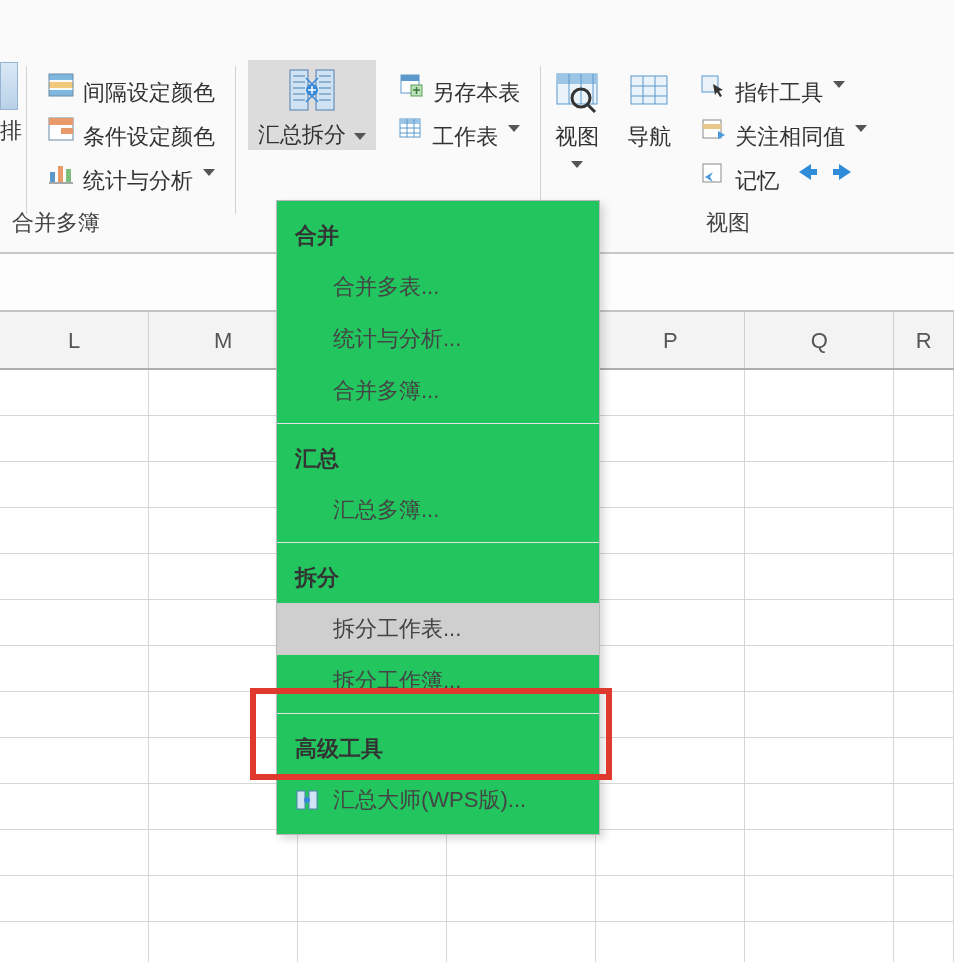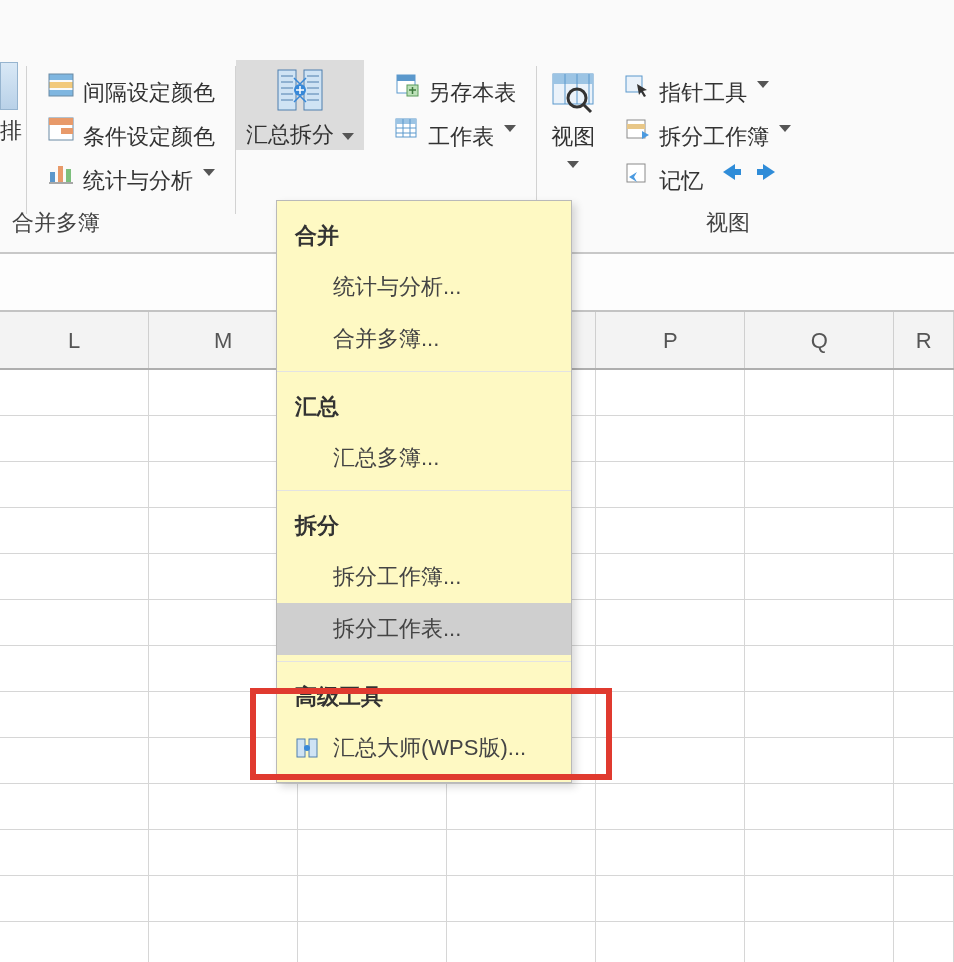--- a/index.html
+++ b/index.html
@@ -125,22 +125,22 @@
   .cell {
     border-right:1px solid #d6d6d6;
     height:100%;
   }
 
   
   .menu {
     position:absolute;
     left:276px;
     top:200px;
-    width:296px;
-    background:#fef9c3;
+    width:324px;
+    background:#22c55e;
     border:1px solid #b9b9b9;
     box-shadow:4px 4px 8px rgba(0,0,0,.15);
     padding-bottom:8px;
     z-index:20;
   }
   .menu-section-header {
     font-weight:bold;
     padding:20px 18px 10px 18px;
     color:#333;
   }
@@ -209,21 +209,21 @@
           <rect x="19" y="11" width="5" height="13" fill="#7cbf7c"></rect>
           <line x1="2" y1="25" x2="26" y2="25" stroke="#555"></line>
         </svg>
         <span class="txt">统计与分析</span>
         <span class="chev"></span>
       </div>
     </div>
 
     <div class="sep"></div>
 
-    <div class="big-btn selected" style="margin-top:-2px;">
+    <div class="big-btn selected" style="margin-top:-2px;margin-left:12px;">
       <svg class="big-icon" width="52" height="52">
         <rect x="4" y="6" width="18" height="40" fill="#cfe3f4" stroke="#4f7fad"></rect>
         <rect x="30" y="6" width="18" height="40" fill="#cfe3f4" stroke="#4f7fad"></rect>
         <line x1="7" y1="12" x2="19" y2="12" stroke="#4f7fad"></line>
           <line x1="7" y1="18" x2="19" y2="18" stroke="#4f7fad"></line>
           <line x1="7" y1="24" x2="19" y2="24" stroke="#4f7fad"></line>
           <line x1="7" y1="30" x2="19" y2="30" stroke="#4f7fad"></line>
           <line x1="7" y1="36" x2="19" y2="36" stroke="#4f7fad"></line>
         <line x1="33" y1="12" x2="45" y2="12" stroke="#4f7fad"></line>
           <line x1="33" y1="18" x2="45" y2="18" stroke="#4f7fad"></line>
@@ -233,21 +233,21 @@
         <circle cx="26" cy="26" r="6" fill="#3788d8"></circle>
         <path d="M22 26 L30 26 M26 22 L26 30" stroke="#fff" stroke-width="1.5"></path>
         <path d="M20 14 L26 20 M32 14 L26 20 M20 38 L26 32 M32 38 L26 32" stroke="#3788d8" stroke-width="1.5" fill="none"></path>
       </svg>
       <div class="big-label">
         <span>汇总拆分</span>
         <span class="chev" style="margin-left:2px;"></span>
       </div>
     </div>
 
-    <div class="group" style="padding-left:22px">
+    <div class="group" style="padding-left:14px">
       <div class="small-btn">
         <svg width="28" height="28">
           <rect x="5" y="5" width="18" height="18" fill="#fff" stroke="#5b98cc"></rect>
           <rect x="5" y="5" width="18" height="6" fill="#5b98cc"></rect>
           <rect x="15" y="15" width="11" height="11" fill="#bde1b9" stroke="#5a9a5a"></rect>
           <path d="M17 20 h7 M20.5 17 v7" stroke="#3d7a3d" stroke-width="1.5"></path>
         </svg>
         <span class="txt">另存本表</span>
       </div>
       <div class="small-btn">
@@ -275,37 +275,47 @@
           <line x1="42" y1="8" x2="42" y2="38" stroke="#5b98cc"></line>
         <circle cx="30" cy="32" r="9" fill="none" stroke="#333" stroke-width="3"></circle>
         <line x1="36" y1="38" x2="44" y2="46" stroke="#333" stroke-width="3"></line>
       </svg>
       <div class="big-label">
         <span>视图</span><br>
         <span class="chev"></span>
       </div>
     </div>
 
+    <div class="big-btn">
+      <svg class="big-icon" width="52" height="52">
+        <rect x="8" y="10" width="36" height="28" fill="#eaf2fa" stroke="#5b98cc"></rect>
+        <line x1="20" y1="10" x2="20" y2="38" stroke="#5b98cc"></line>
+          <line x1="32" y1="10" x2="32" y2="38" stroke="#5b98cc"></line>
+        <line x1="8" y1="20" x2="44" y2="20" stroke="#5b98cc"></line>
+          <line x1="8" y1="30" x2="44" y2="30" stroke="#5b98cc"></line>
+      </svg>
+      <div class="big-label">导航</div>
+    </div>
 
     <div class="group" style="padding-left:8px">
       <div class="small-btn">
         <svg width="28" height="28">
           <rect x="3" y="6" width="16" height="16" fill="#eaf2fa" stroke="#5b98cc"></rect>
           <path d="M14 14 L24 20 L20 21 L23 26 L21 27 L18 22 L16 25 Z" fill="#333"></path>
         </svg>
         <span class="txt">指针工具</span>
         <span class="chev"></span>
       </div>
       <div class="small-btn">
         <svg width="28" height="28">
           <rect x="4" y="6" width="18" height="18" fill="#fff" stroke="#8a8a8a"></rect>
           <rect x="4" y="10" width="18" height="5" fill="#e8c788"></rect>
           <path d="M19 17 l7 4 -7 4 z" fill="#4b9ae0"></path>
         </svg>
-        <span class="txt">拆分工作簿</span>
+        <span class="txt">关注相同值</span>
         <span class="chev"></span>
       </div>
       <div class="small-btn" style="padding-right:0;">
         <div style="display:flex;align-items:center;">
           <svg width="28" height="28">
             <rect x="4" y="6" width="18" height="18" fill="#fff" stroke="#8a8a8a"></rect>
             <path d="M6 19 l8 5 -3 -5 3 -5 z" fill="#4b9ae0"></path>
           </svg>
           <span class="txt">记忆</span>
         </div>
@@ -455,39 +465,42 @@
         <div class="cell" style="width:150px"></div>
         <div class="cell" style="width:150px"></div>
         <div class="cell" style="width:60px"></div>
       </div>
   </div>
 </div>
 
 <div class="menu">
   <div class="menu-section-header">合并</div>
   <div class="menu-item">
+      <span>合并多表...</span>
+    </div>
+  <div class="menu-item">
       <span>统计与分析...</span>
     </div>
   <div class="menu-item">
       <span>合并多簿...</span>
     </div>
 
   <div class="menu-sep"></div>
   <div class="menu-section-header">汇总</div>
   <div class="menu-item">
       <span>汇总多簿...</span>
     </div>
 
   <div class="menu-sep"></div>
   <div class="menu-section-header">拆分</div>
+  <div class="menu-item highlight">
+      <span>拆分工作表...</span>
+    </div>
   <div class="menu-item">
       <span>拆分工作簿...</span>
-    </div>
-  <div class="menu-item highlight">
-      <span>拆分工作表...</span>
     </div>
 
   <div class="menu-sep"></div>
   <div class="menu-section-header">高级工具</div>
   <div class="menu-item with-icon">
     <svg class="mi-icon" width="24" height="24">
       <rect x="2" y="3" width="8" height="18" fill="#cfe3f4" stroke="#4f7fad"></rect>
       <rect x="14" y="3" width="8" height="18" fill="#cfe3f4" stroke="#4f7fad"></rect>
       <circle cx="12" cy="12" r="3" fill="#3788d8"></circle>
     </svg>

